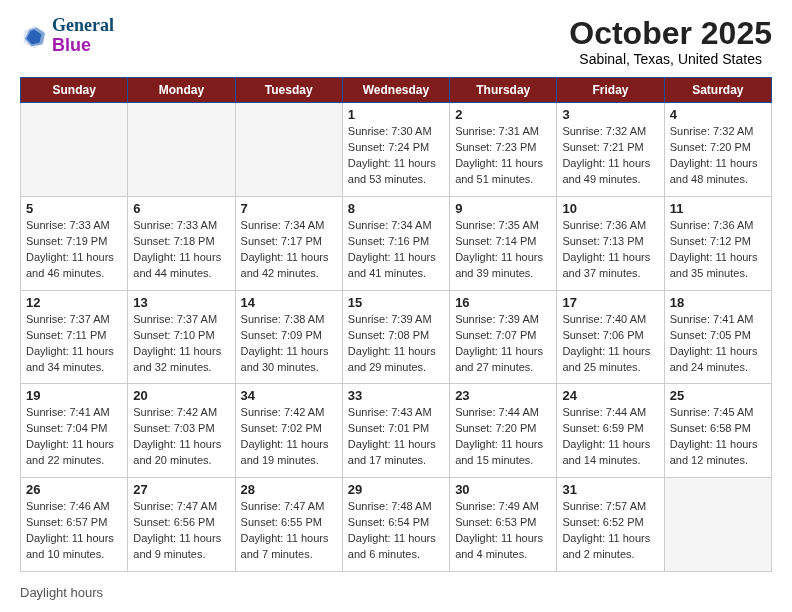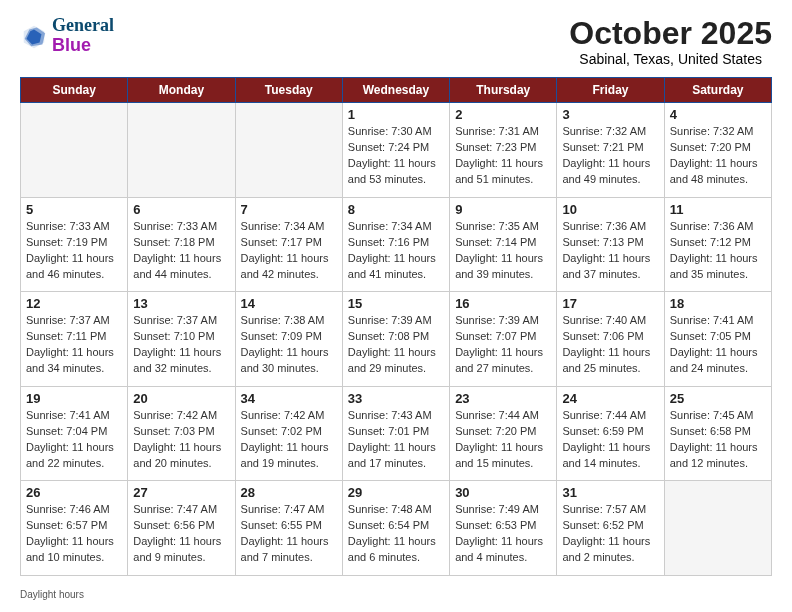--- a/index.html
+++ b/index.html
@@ -86,21 +86,21 @@
       color: #222;
       display: block;
       margin-bottom: 2px;
     }
     .day-info {
       font-size: 11px;
       line-height: 1.45;
       color: #333;
     }
     .footer-note {
-      font-size: 10px;
+      font-size: 13px;
       color: #555;
       margin-top: 13px;
       text-align: left;
     }
   </style>
 </head>
 <body>
 
 <div class="page">
   <div class="header">

